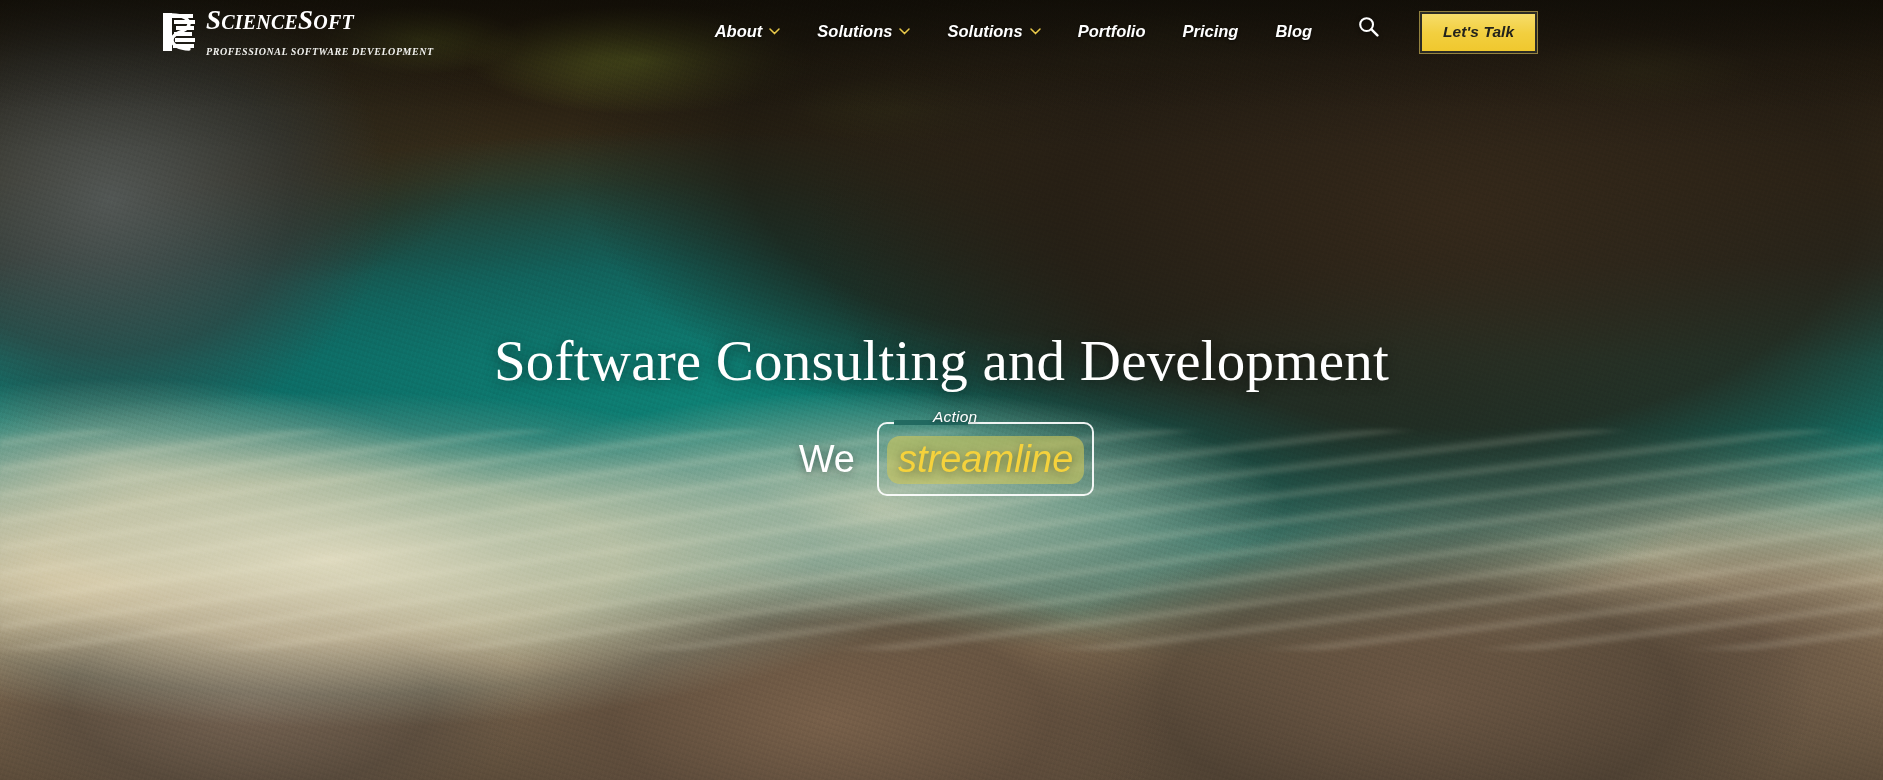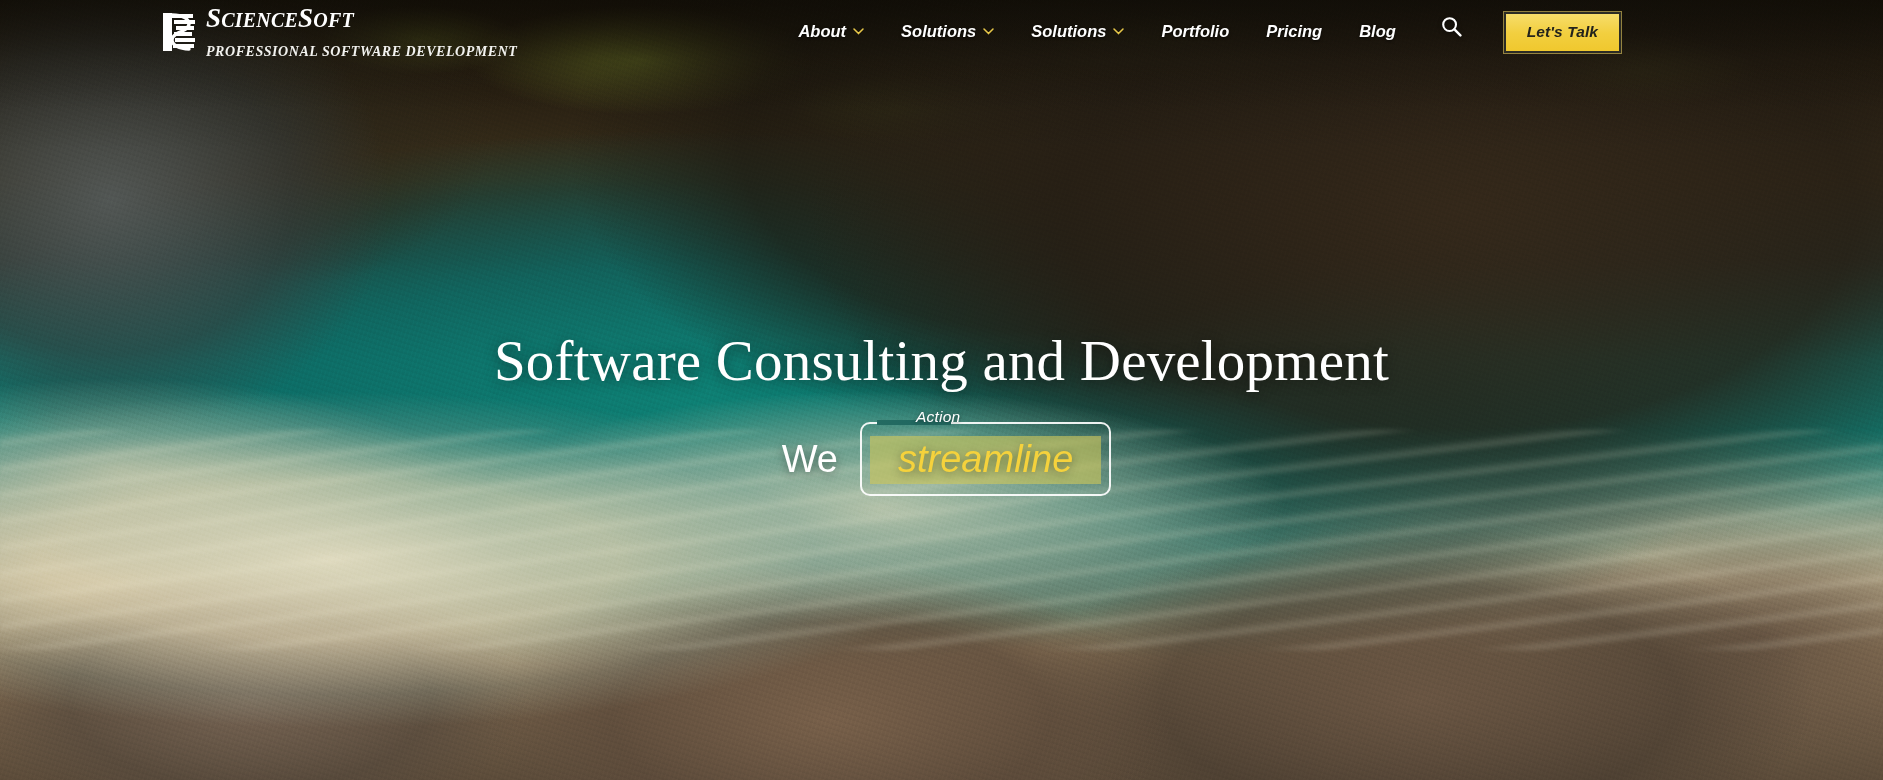--- a/index.html
+++ b/index.html
@@ -193,21 +193,21 @@
     font-weight: 700;
     color: #ffffff;
     letter-spacing: 0.2px;
     white-space: nowrap;
   }
   .logo-word .sc { font-size: 27px; }
   .logo-word .lower { font-size: 20px; }
 
   .logo-tagline {
     font-family: "Liberation Serif", serif;
-    font-size: 14px;
+    font-size: 10px;
     font-weight: 700;
     color: #f2f2ef;
     letter-spacing: 0.55px;
     margin-top: 13px;
     white-space: nowrap;
     text-transform: uppercase;
   }
 
   
   .nav {
@@ -360,28 +360,29 @@
     height: 5px;
     background:
       radial-gradient(ellipse 80px 20px at 50% 50%,
         rgba(32,104,96,1) 0%, rgba(40,110,100,1) 100%);
     z-index: 1;
   }
 
   .annot-highlight {
     position: relative;
     display: inline-block;
-    padding: 3px 28px 5px;
+    padding: 3px 11px 5px;
     background: rgba(205,198,90,0.62);
     color: #f5d23c;
     font-size: 38px;
     font-weight: 400;
     line-height: 1.06;
     white-space: nowrap;
     z-index: 1;
+    border-radius: 13px;
   }
 
   
   [data-interactable="true"] { cursor: pointer; font-style: italic; }
 </style>
 </head>
 <body>
 
 <div class="hero" data-interactable="false">
 

